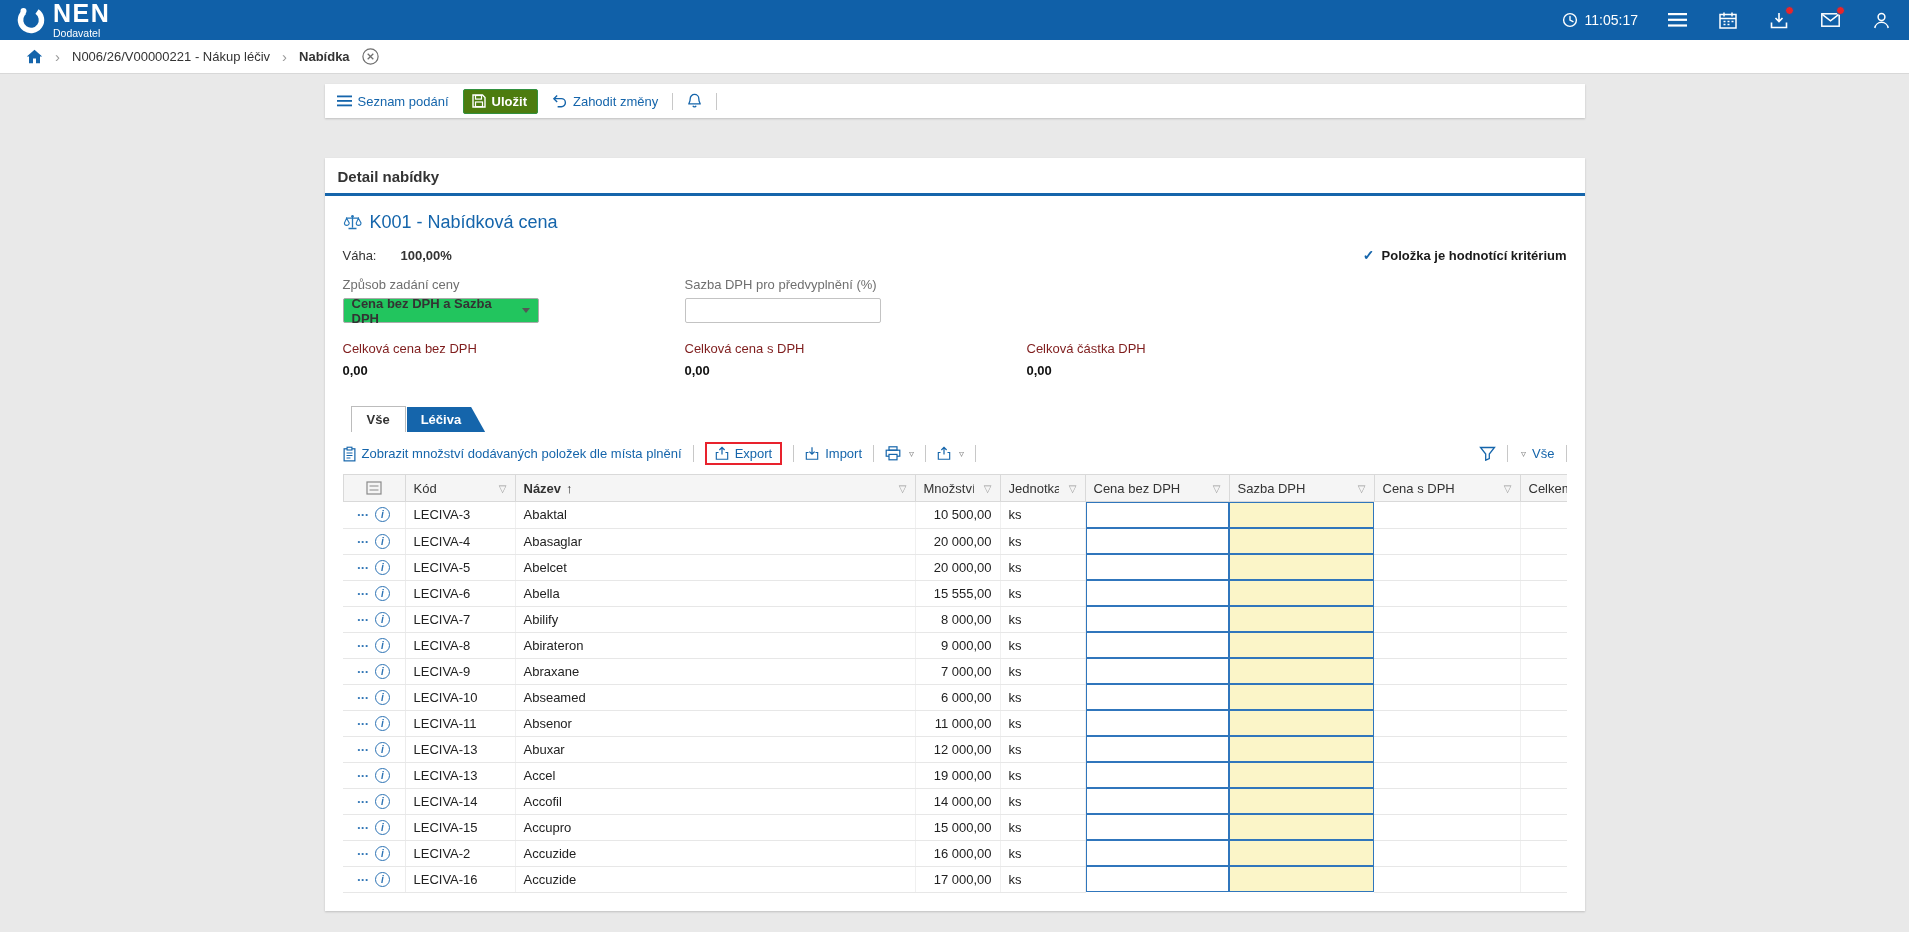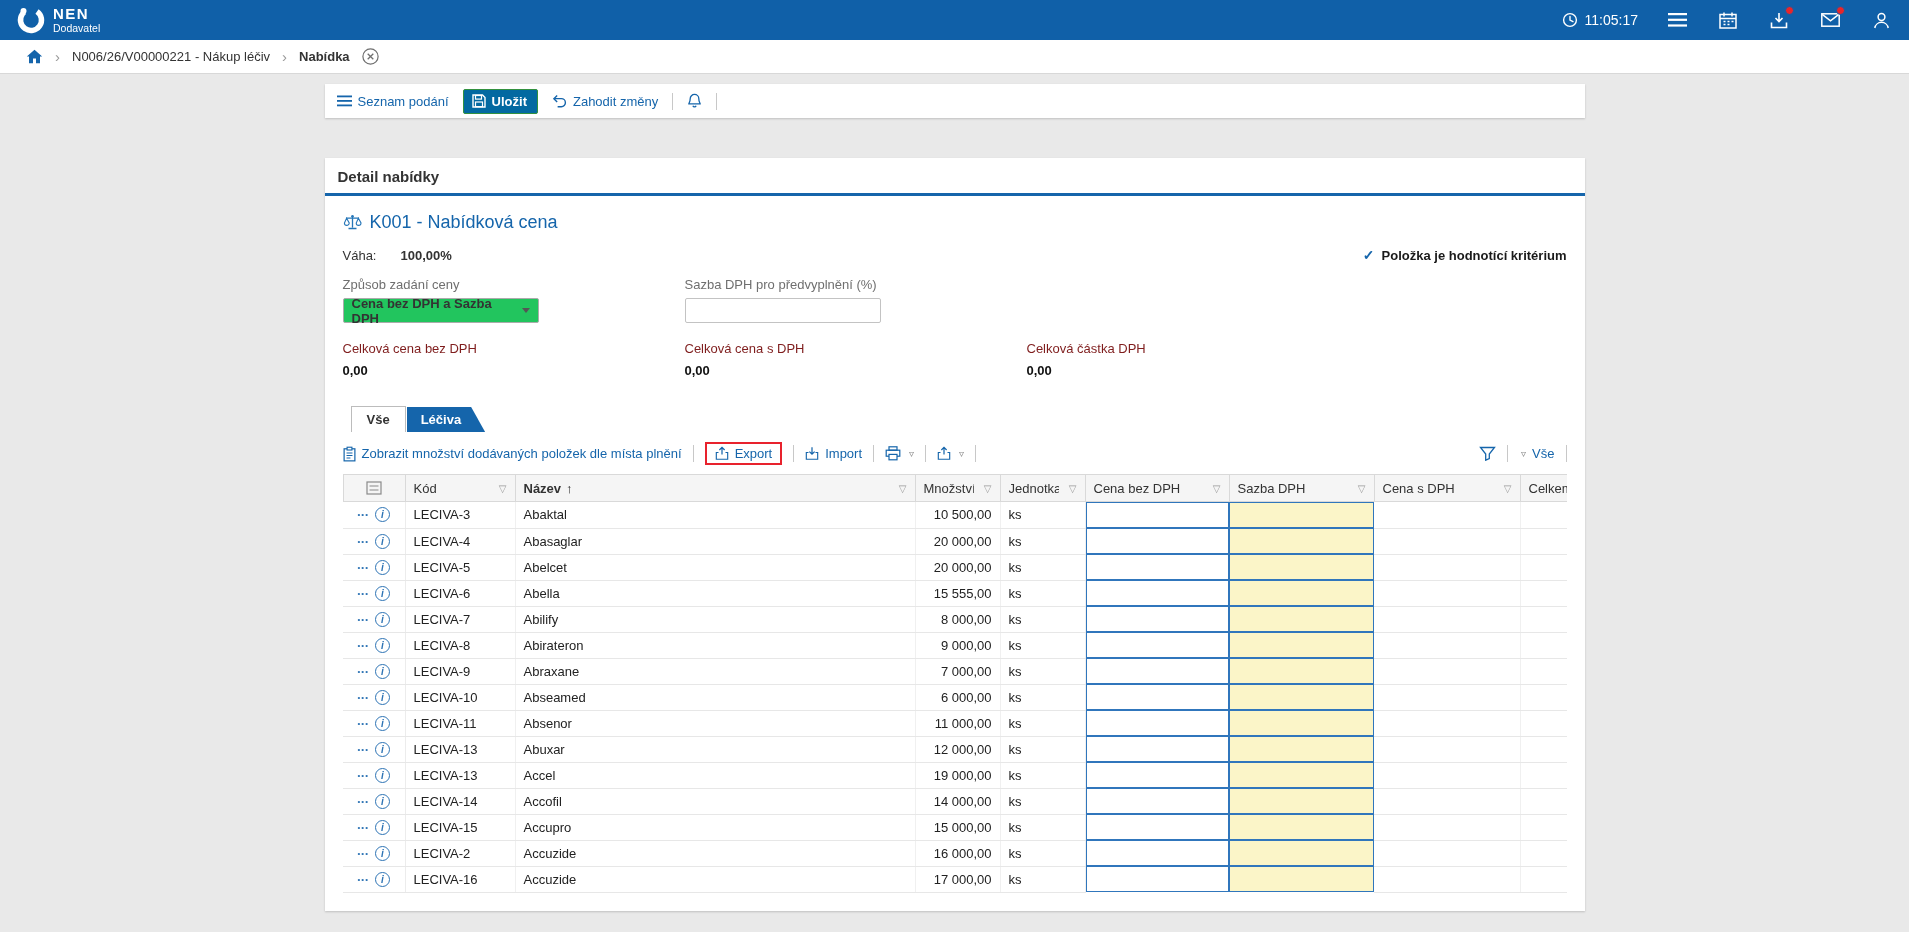--- a/index.html
+++ b/index.html
@@ -3,42 +3,42 @@
 <meta charset="utf-8">
 <style>
   * { box-sizing: border-box; margin: 0; padding: 0; }
   html,body { width:1909px; height:932px; overflow:hidden; }
   body { background:#e9e9e9; font-family:"Liberation Sans", sans-serif; font-size:13px; color:#333; }
 
   
   .topbar { height:40px; background:#1060a8; display:flex; align-items:center; padding:0 16px; color:#fff; }
   .brand { display:flex; align-items:center; gap:7px; cursor:pointer; }
   .brand-text { display:flex; flex-direction:column; line-height:1; }
-  .brand-name { font-size:15px; font-weight:bold; letter-spacing:1.5px; }
+  .brand-name { font-size:25px; font-weight:bold; letter-spacing:1.5px; }
   .brand-sub { font-size:10.5px; margin-top:2px; }
   .topbar-right { margin-left:auto; display:flex; align-items:center; gap:27px; }
   .time-box { display:flex; align-items:center; gap:7px; font-size:14px; }
   .tb-icon { position:relative; width:24px; height:24px; display:flex; align-items:center; justify-content:center; cursor:pointer; }
   .badge-dot { position:absolute; top:-2px; right:-3px; width:9px; height:9px; background:#e8252a; border-radius:50%; border:1px solid #1060a8; }
 
   
   .breadcrumb { height:34px; background:#fff; display:flex; align-items:center; padding:0 26px; gap:12px; border-bottom:1px solid #d8d8d8; }
   .crumb-sep { color:#9a9a9a; font-size:15px; line-height:1; }
   .crumb-link { color:#333; cursor:pointer; }
   .crumb-current { font-weight:bold; }
   .crumb-close { display:flex; align-items:center; cursor:pointer; }
 
   
   .card { width:1260px; margin:0 auto; background:#fff; box-shadow:0 1px 2px rgba(0,0,0,.18); }
   .actions-card { margin-top:10px; height:34px; display:flex; align-items:center; padding:0 12px; gap:14px; }
   .detail-card { margin-top:40px; padding-bottom:18px; }
 
   .link { color:#1565ab; display:inline-flex; align-items:center; gap:6px; cursor:pointer; white-space:nowrap; }
   .vsep { width:1px; height:17px; background:#c8c8c8; }
-  .btn-green { background:#0369a1; color:#fff; font-weight:bold; border:1px solid #32913f; border-radius:2px; padding:4px 10px 4px 8px; display:inline-flex; align-items:center; gap:6px; cursor:pointer; font-size:13px; }
+  .btn-green { background:#4d7c0f; color:#fff; font-weight:bold; border:1px solid #32913f; border-radius:2px; padding:4px 10px 4px 8px; display:inline-flex; align-items:center; gap:6px; cursor:pointer; font-size:13px; }
 
   .detail-title { padding:10px 13px 8px; font-size:15px; font-weight:bold; color:#333; }
   .blue-rule { height:3px; background:#1565ab; }
   .detail-body { padding:0 18px; }
 
   .section-head { display:flex; align-items:center; gap:8px; margin:16px 0 14px; color:#1565ab; font-size:18px; cursor:default; }
 
   .info-row { display:flex; align-items:center; margin-bottom:11px; }
   .info-label { width:58px; }
   .info-value { font-weight:bold; }

